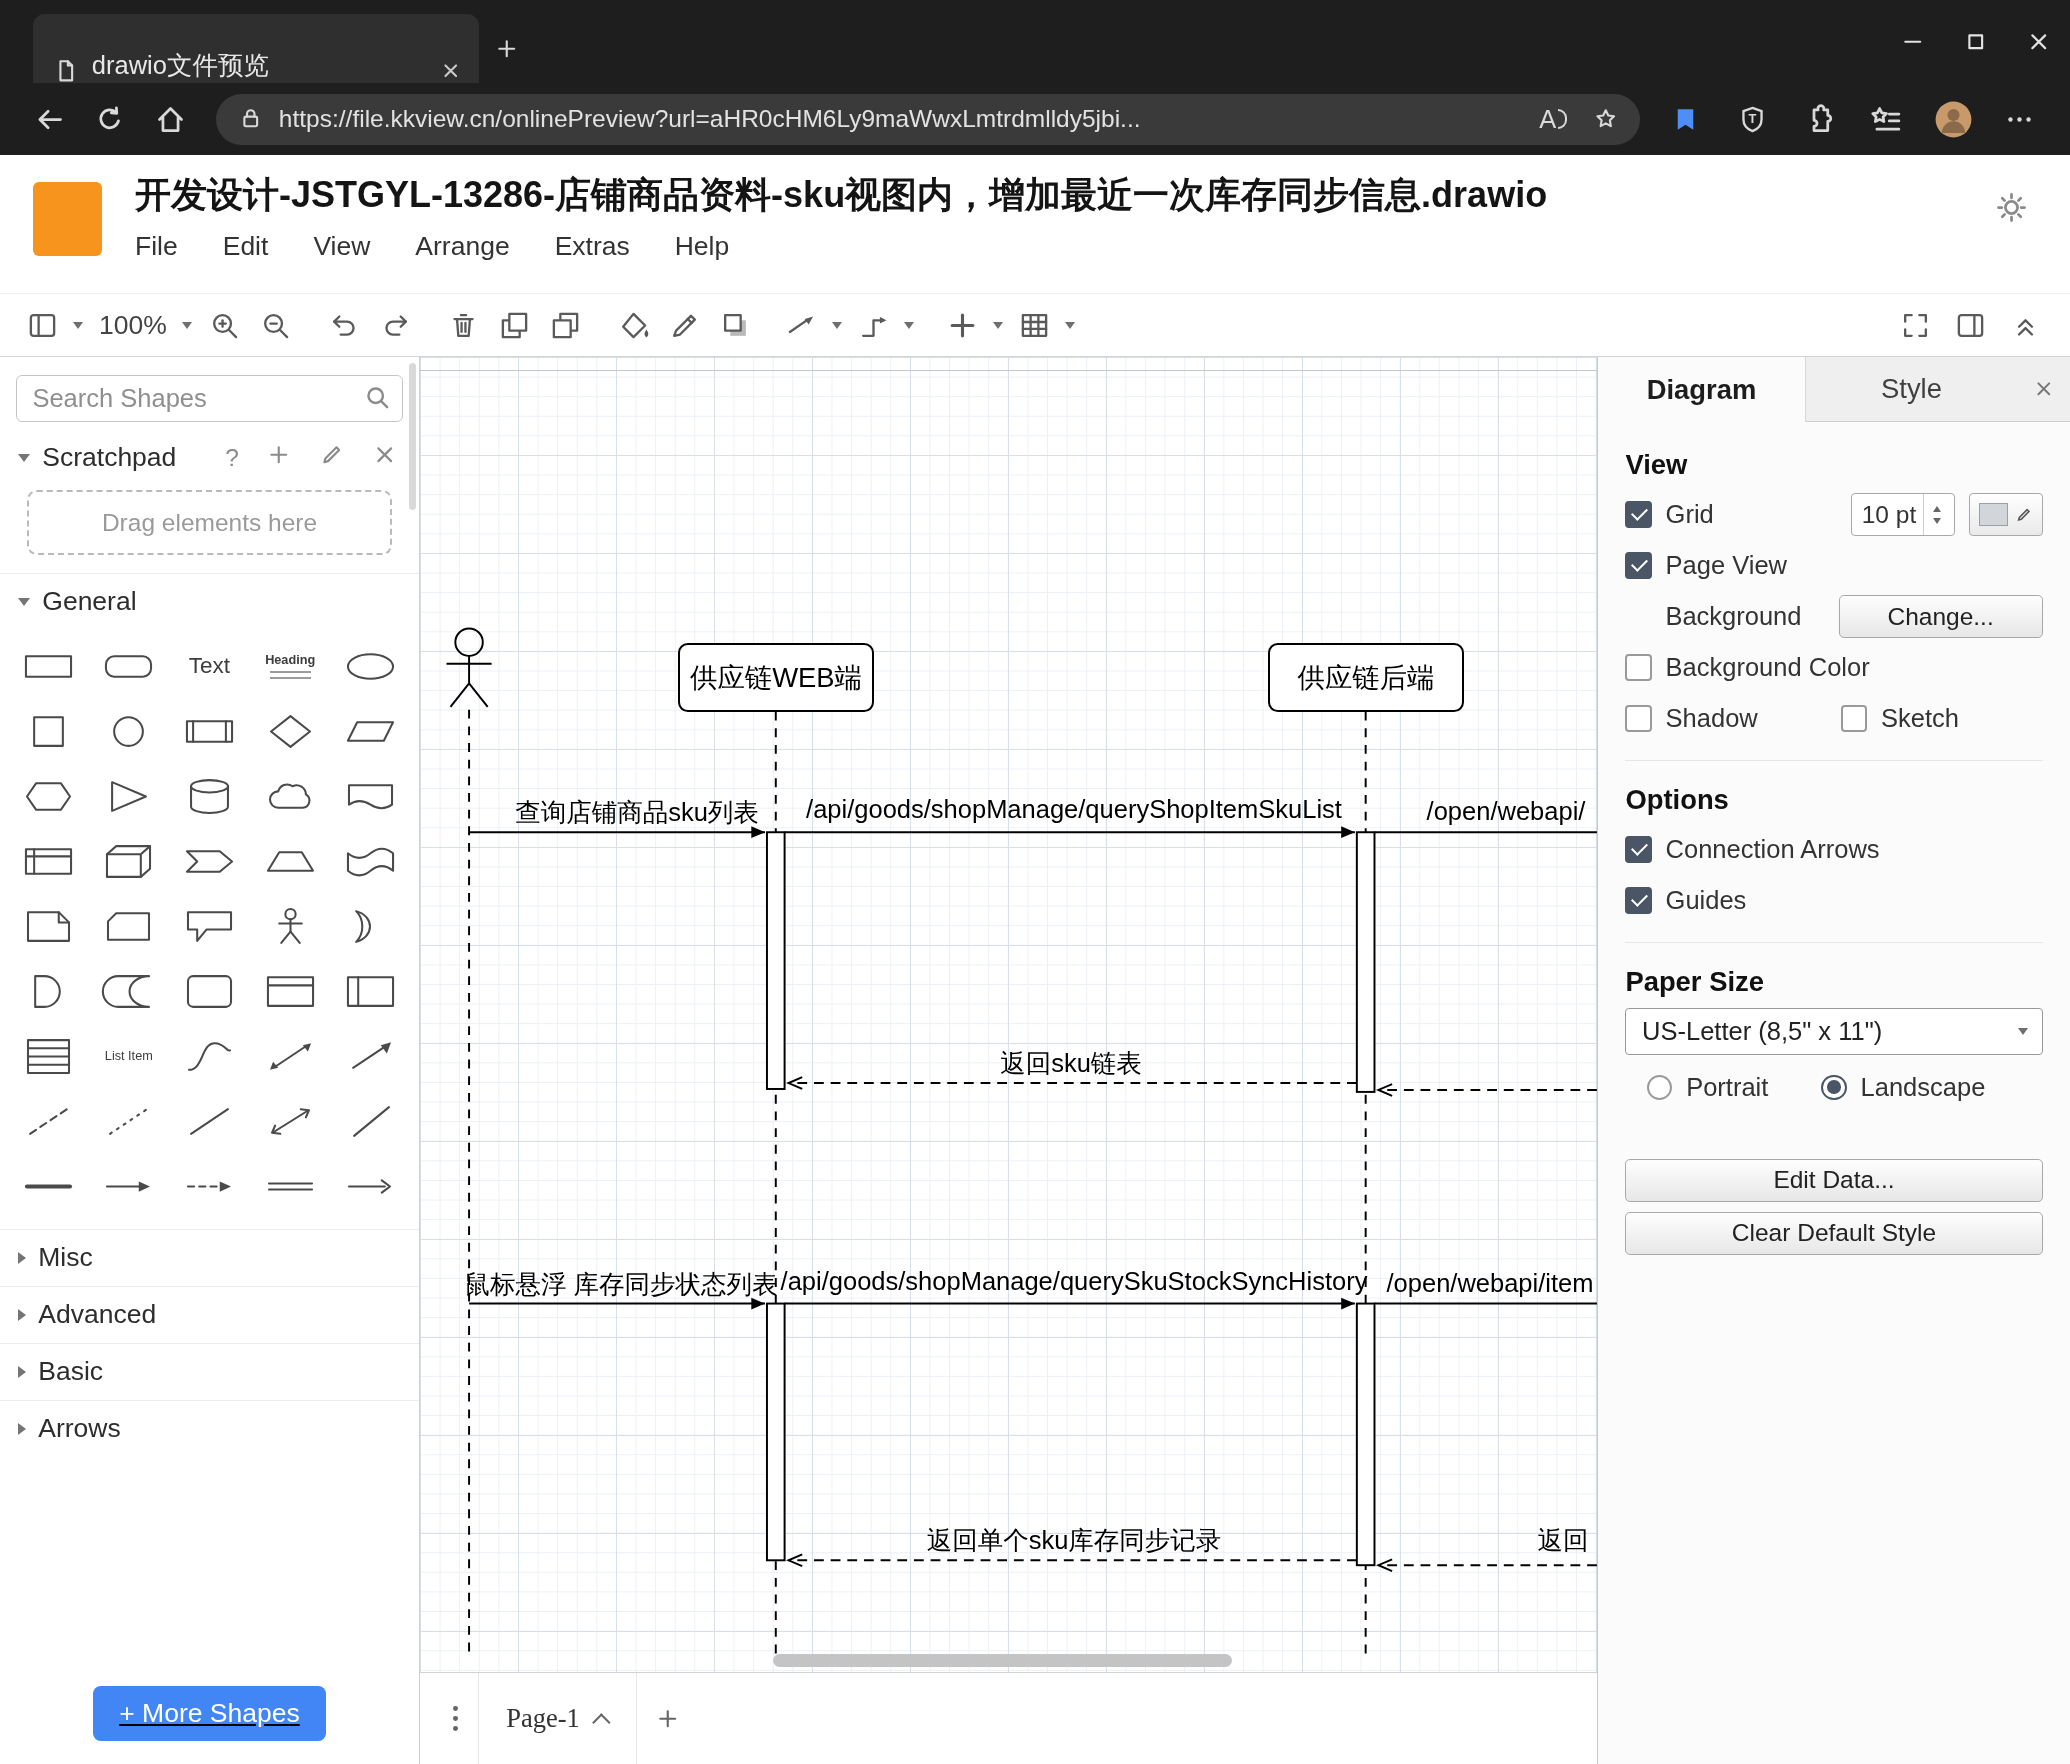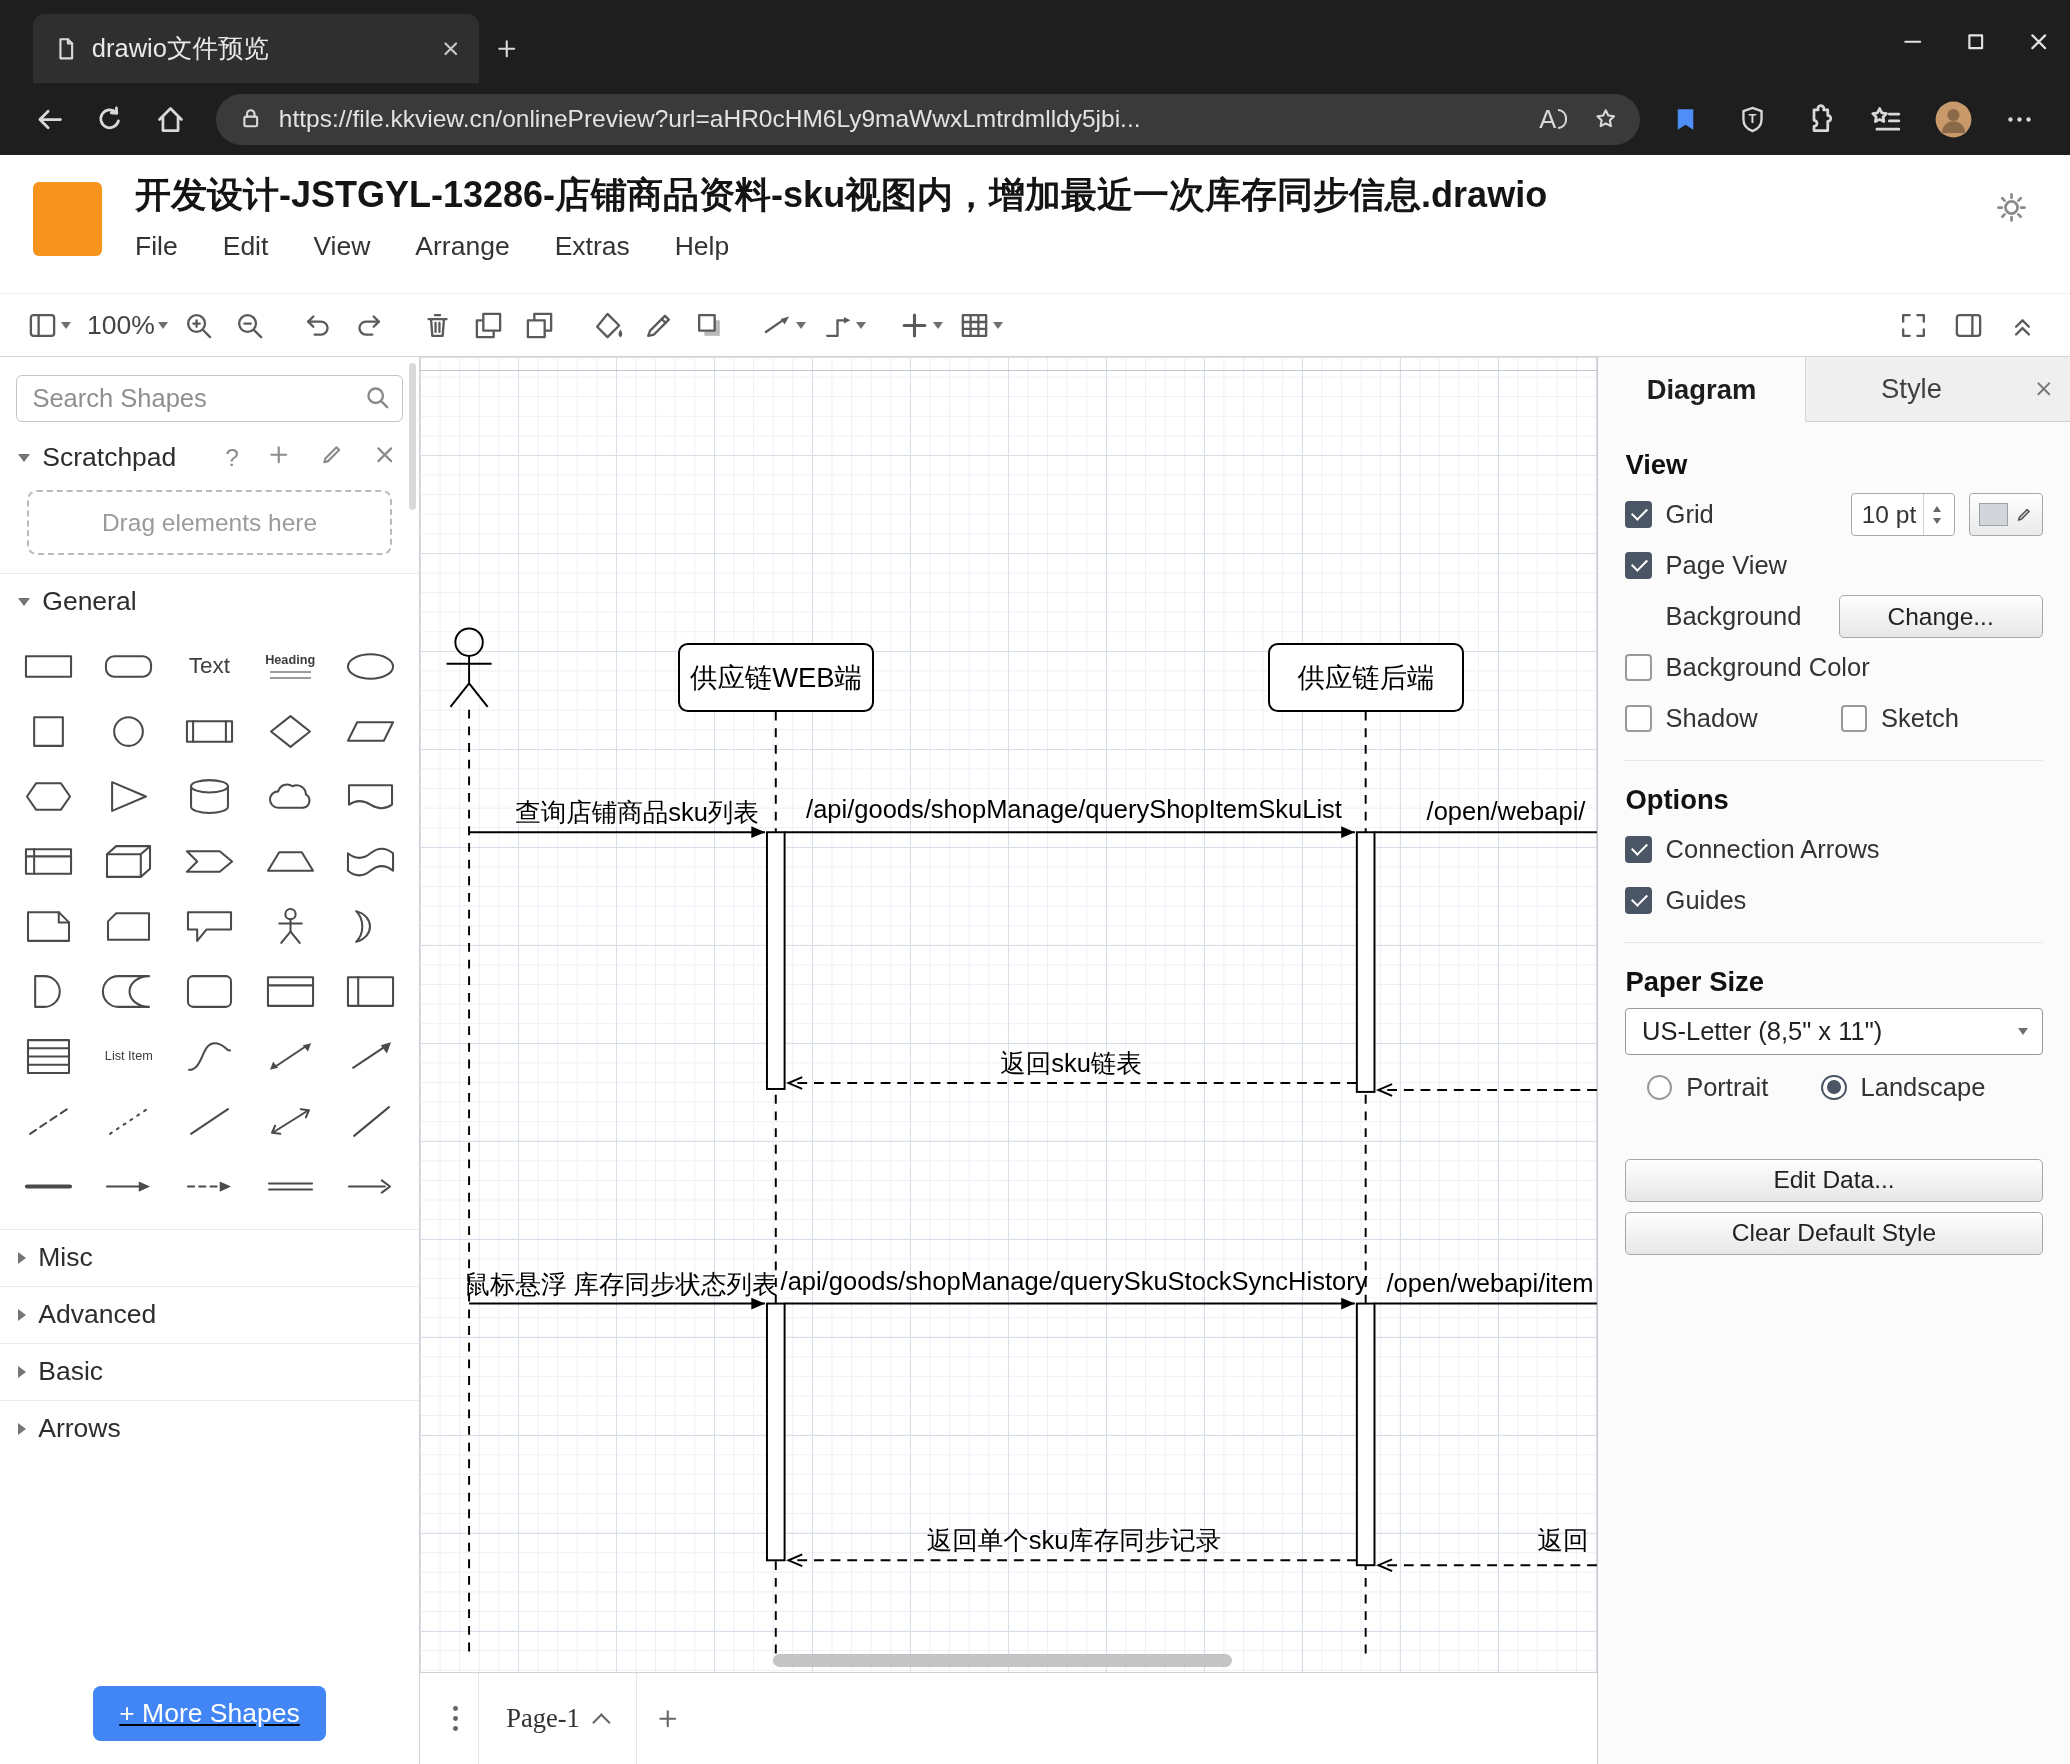--- a/index.html
+++ b/index.html
@@ -3,21 +3,21 @@
 <meta charset="utf-8">
 <style>
   * { margin:0; padding:0; box-sizing:border-box; }
   html,body { width:2070px; height:1764px; }
   body { font-family:"Liberation Sans", sans-serif; background:#fff; overflow:hidden; }
   #app { width:2070px; height:1764px; display:flex; flex-direction:column; position:relative; }
 
   
   .titlebar { height:83px; background:#1e1e1e; display:flex; align-items:flex-end; color:#e3e3e3; flex:0 0 auto; }
   .tab { width:446px; height:69px; margin-left:33px; background:#2f2f2f; border-radius:11.8px 11.8px 0 0;
-         display:flex; align-items:center; padding:0 15.7px 0 19.6px; gap:13.7px; font-size:25.5px; }
+         display:flex; align-items:flex-end; padding:0 15.7px 0 19.6px; gap:13.7px; font-size:25.5px; }
   .tab-title { flex:1; white-space:nowrap; overflow:hidden; color:#e8e8e8; }
   .icon-btn { display:flex; align-items:center; justify-content:center; cursor:pointer; }
   .newtab { width:55px; height:69px; }
   .win-controls { margin-left:auto; display:flex; height:83px; }
   .win-btn { width:63px; height:83px; display:flex; align-items:center; justify-content:center; }
 
   .navbar { height:72px; background:#1e1e1e; display:flex; align-items:center; padding:0 21.6px; gap:5.9px; flex:0 0 auto; }
   .nav-btn { width:55px; height:55px; display:flex; align-items:center; justify-content:center; border-radius:5.9px; }
   .urlbar { flex:1; height:51px; background:#3a3a3a; border-radius:25.5px; margin:0 11.8px;
             display:flex; align-items:center; padding:0 21.6px; gap:15.7px; color:#e6e6e6; font-size:24.5px; }
@@ -32,21 +32,21 @@
   .logo { position:absolute; left:33px; top:27.4px; width:69px; height:74px; border-radius:5.9px; }
   .doc-title { padding-top:15.7px; font-size:36px; font-weight:600; color:#141414; white-space:nowrap; }
   .menubar { display:flex; gap:45px; margin-top:11.8px; font-size:26.5px; color:#333; }
   .menu-item { cursor:pointer; }
   .theme-btn { position:absolute; right:35px; top:29px; width:47px; height:47px; display:flex; align-items:center; justify-content:center; }
 
   
   .app-toolbar { height:64px; border-top:1px solid #efefef; border-bottom:1px solid #d4d4d4; background:#fff;
                  display:flex; align-items:center; padding:0 23.5px; flex:0 0 auto; }
   .tb-group { display:flex; align-items:center; gap:7.8px; margin-right:25.5px; }
-  .tbtn { height:47px; min-width:43px; display:flex; align-items:center; gap:3px;
+  .tbtn { height:47px; min-width:43px; display:flex; align-items:center; justify-content:center; gap:15px;
           color:#555; border-radius:3.9px; cursor:pointer; padding:0 3.9px; }
   .zoom-label { font-size:26.5px; color:#444; }
   .caret { width:0; height:0; border-left:5.9px solid transparent; border-right:5.9px solid transparent; border-top:7.8px solid #6f6f6f; }
   .tb-right { margin-left:auto; display:flex; gap:11.8px; }
   .tb-svg { width:31px; height:31px; stroke:#5a5a5a; stroke-width:1.8; fill:none; stroke-linecap:round; stroke-linejoin:round; }
   .tb-svg .f2 { fill:#5a5a5a; stroke:none; }
   .tb-svg .wf { fill:#ffffff; }
   .tb-svg .gf { fill:#b9b9b9; stroke:none; }
 
   

